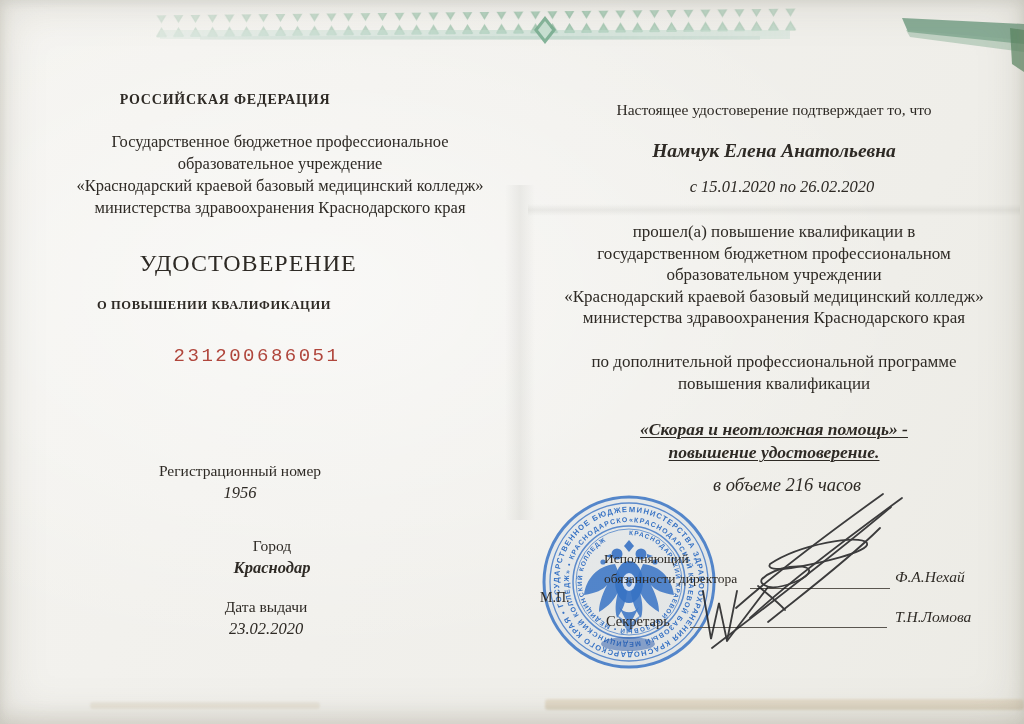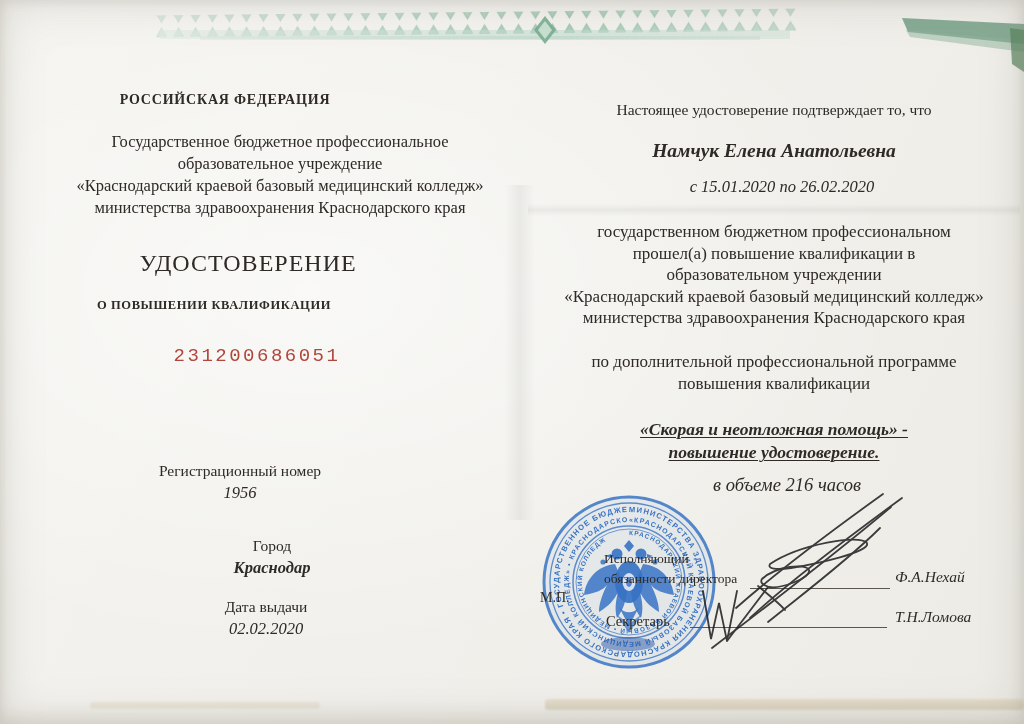--- a/index.html
+++ b/index.html
@@ -105,30 +105,30 @@
     <div class="val-i" style="margin-top:3px;">1956</div>
   </div>
 
   <div class="abs col-left center" style="top:537px;transform:translateX(2px);">
     <div class="lbl">Город</div>
     <div class="val-bi" style="margin-top:3px;">Краснодар</div>
   </div>
 
   <div class="abs col-left center" style="top:598px;transform:translateX(-4px);">
     <div class="lbl">Дата выдачи</div>
-    <div class="val-i" style="margin-top:3px;">02.02.2020</div>
+    <div class="val-i" style="margin-top:3px;">23.02.2020</div>
   </div>
 
   <div class="abs col-right center confirm soft" style="top:101px;">Настоящее удостоверение подтверждает то, что</div>
   <div class="abs col-right center holder soft" style="top:140px;">Намчук Елена Анатольевна</div>
   <div class="abs col-right center period soft" style="top:177px;transform:translateX(8px);">с 15.01.2020 по 26.02.2020</div>
 
   <div class="abs col-right center bodytxt soft" style="top:221px;">
+    <div>прошел(а) повышение квалификации в</div>
     <div>государственном бюджетном профессиональном</div>
-    <div>прошел(а) повышение квалификации в</div>
     <div>образовательном учреждении</div>
     <div>«Краснодарский краевой базовый медицинский колледж»</div>
     <div>министерства здравоохранения Краснодарского края</div>
   </div>
 
   <div class="abs col-right center bodytxt soft" style="top:351px;">
     <div>по дополнительной профессиональной программе</div>
     <div>повышения квалификации</div>
   </div>
 

